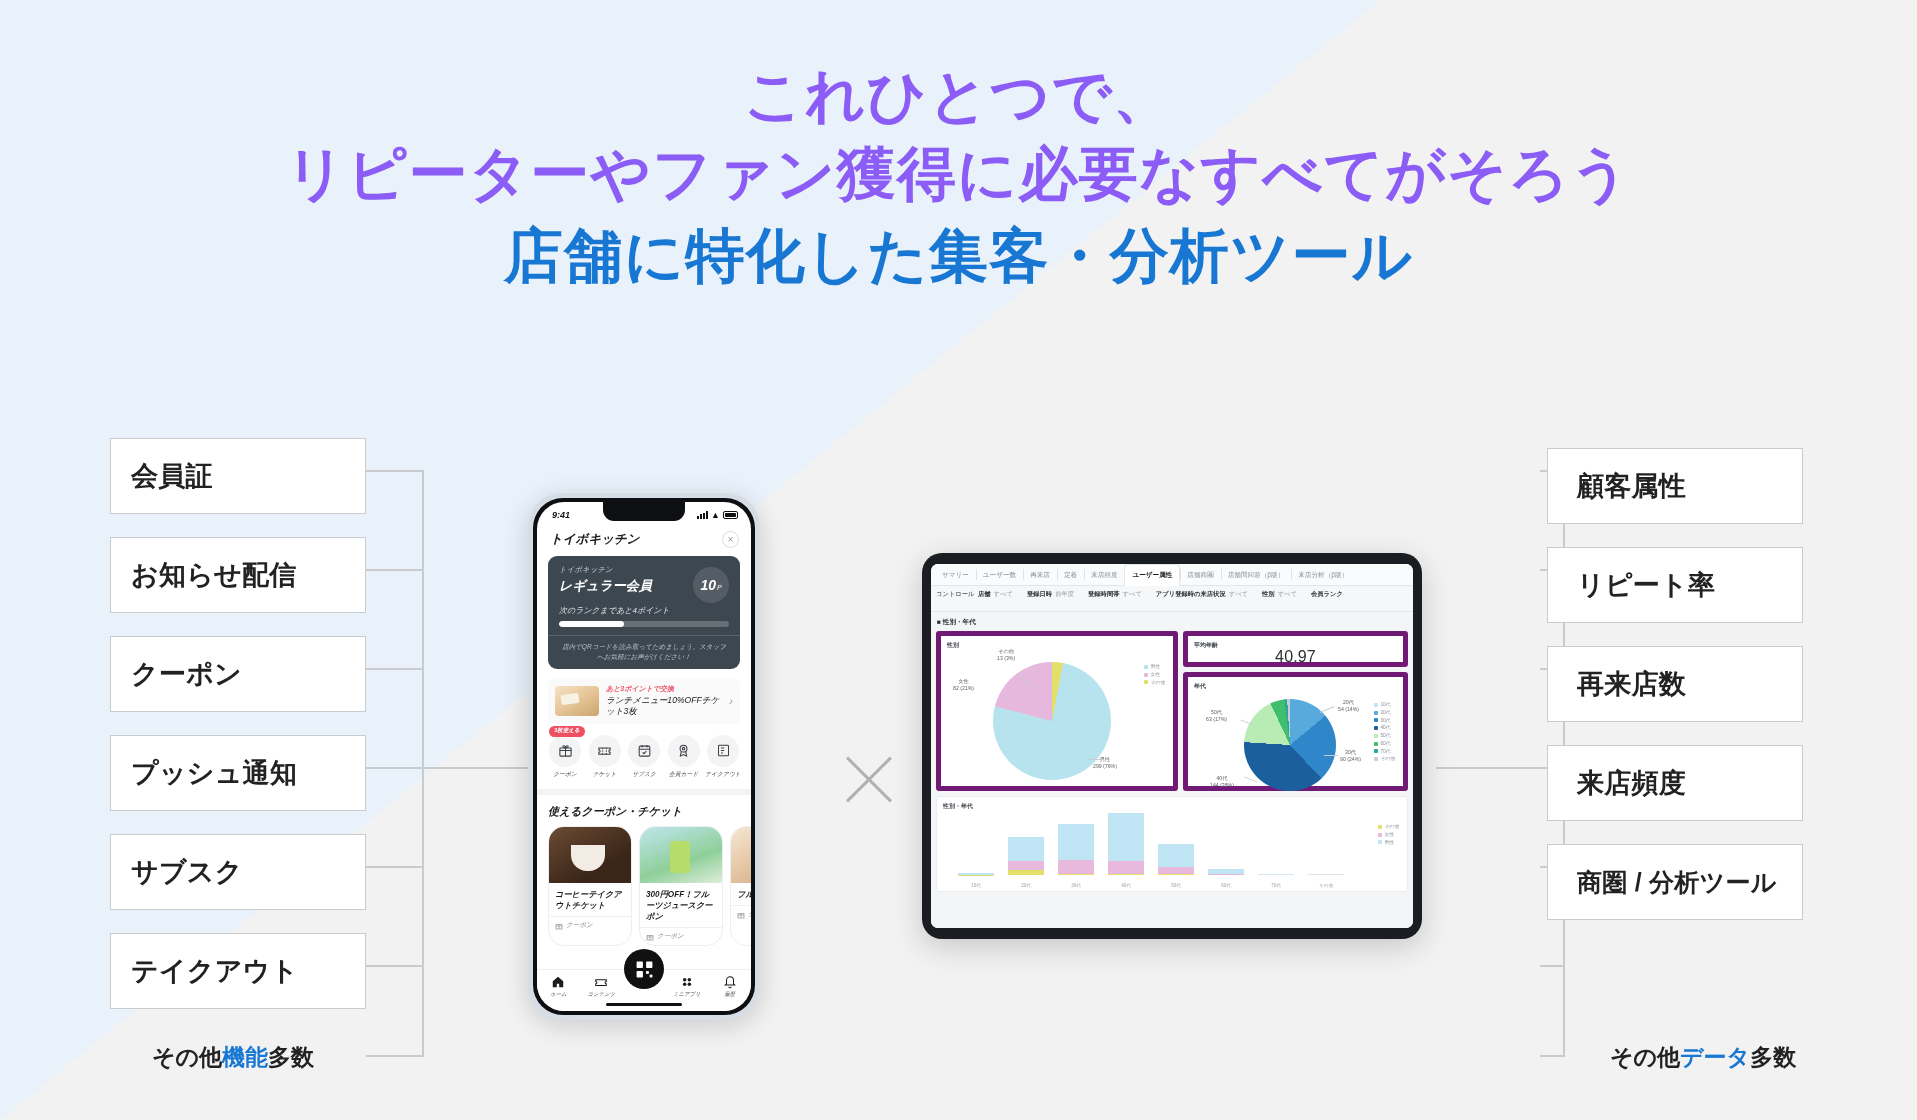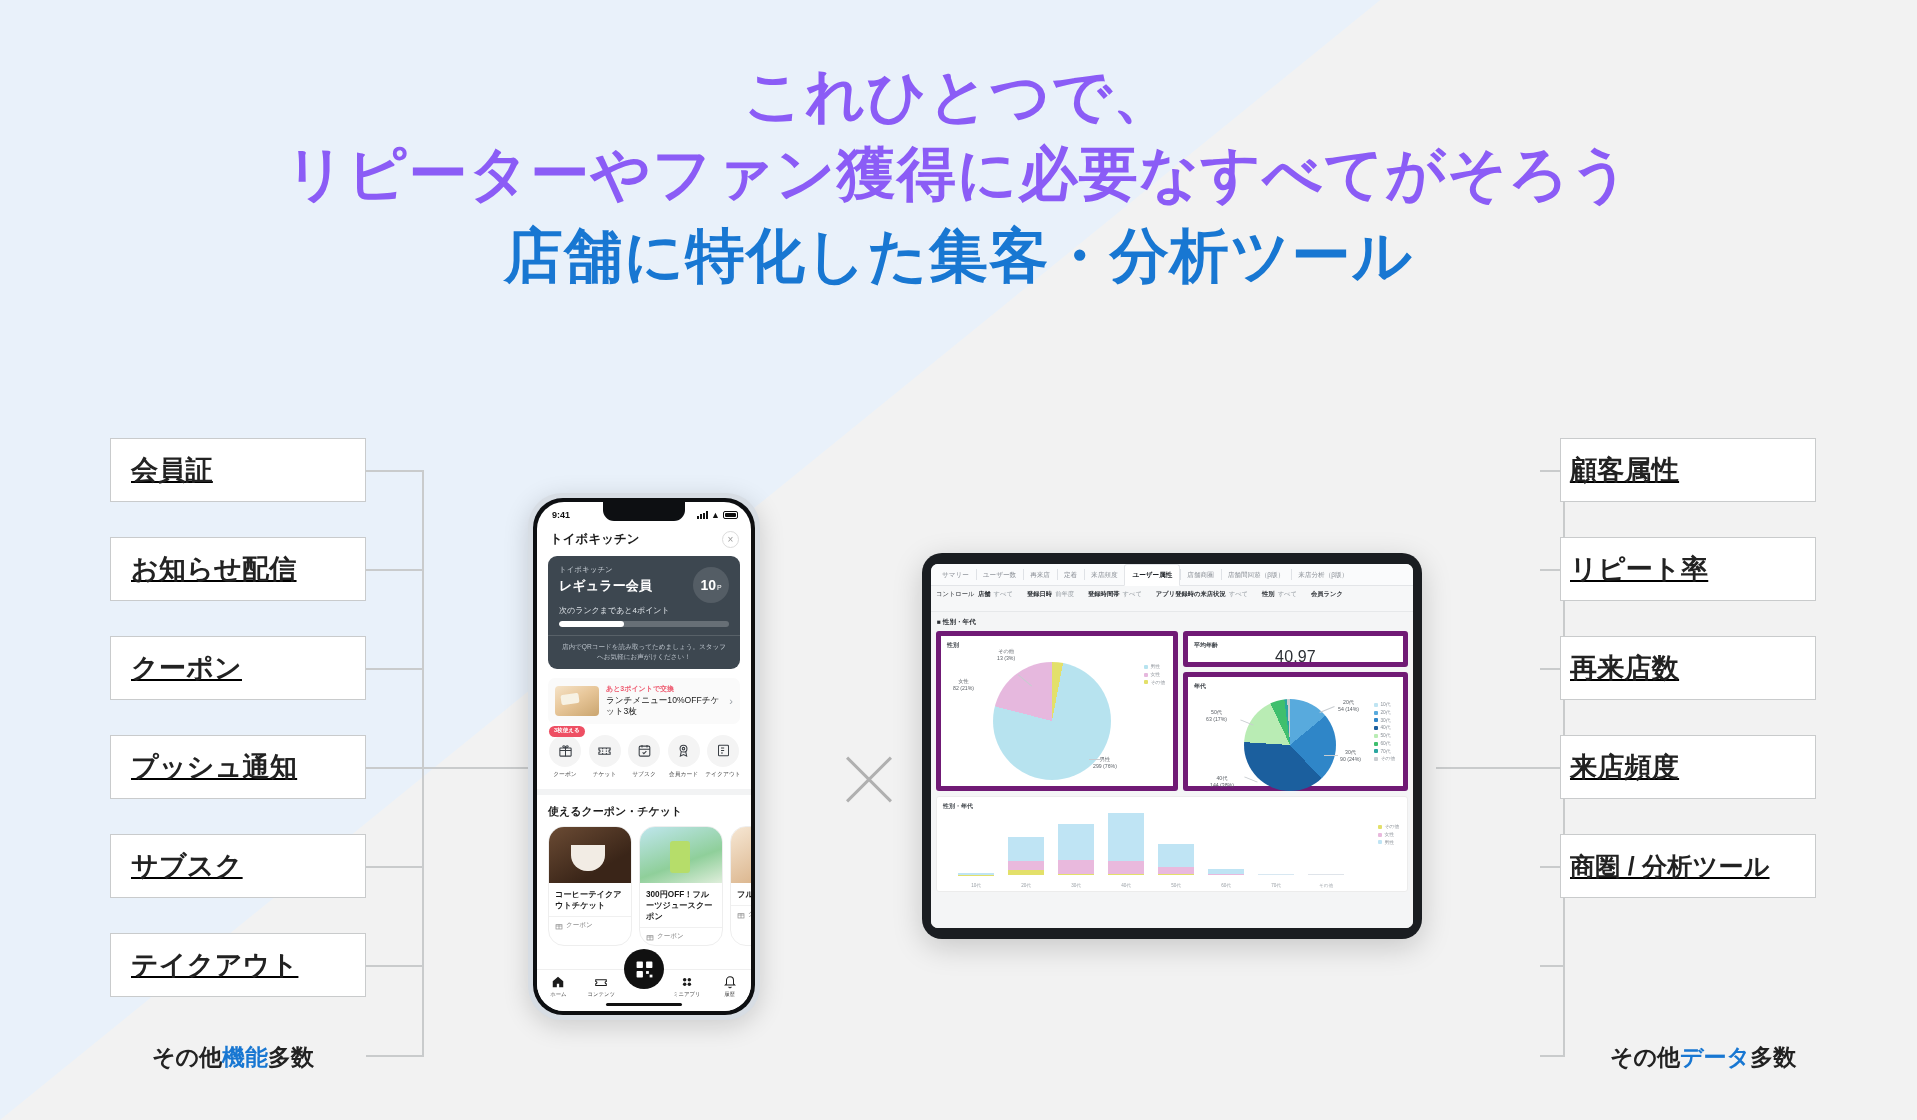--- a/index.html
+++ b/index.html
@@ -40,31 +40,30 @@
 
   
   .conn { position: absolute; background: #c9cbcc; z-index: 2; }
 
   
   .fbox {
     position: absolute;
     background: #fff;
     border: 1px solid #c9cbcc;
     display: flex; align-items: center;
-    height: 64px;
+    height: 76px;
     z-index: 4;
-    text-decoration: underline;
   }
   .fbox span {
     font-size: 27px; font-weight: 700; color: #222;
     letter-spacing: .01em;
     white-space: nowrap;
   }
   .fbox.left  { left: 110px; width: 256px; padding-left: 20px; }
-  .fbox.right { right: 101px; width: 256px; padding-left: 9px; }
+  .fbox.right { right: 114px; width: 256px; padding-left: 29px; margin-top: 10px; }
   .fbox.right.wide span { font-size: 25px; }
 
   .otherline {
     position: absolute;
     font-size: 23px; font-weight: 700; color: #222;
     white-space: nowrap; z-index: 4;
   }
   .otherline .hl { color: #1877d2; }
 
   
@@ -90,21 +89,21 @@
     box-shadow: 0 6px 26px rgba(0,0,0,.16);
     z-index: 5;
   }
   #phone .bezel {
     width: 100%; height: 100%;
     background: #0d0f12; border-radius: 30px; padding: 4px;
   }
   #phone .screen {
     position: relative;
     width: 100%; height: 100%;
-    background: #fff; border-radius: 27px; overflow: hidden;
+    background: #fff; border-radius: 27px; overflow: hidden; font-style: italic;
   }
   .notch {
     position: absolute; left: 50%; transform: translateX(-50%);
     top: 0; width: 82px; height: 19px;
     background: #0d0f12; border-radius: 0 0 11px 11px; z-index: 9;
   }
   .statusbar {
     height: 24px; display: flex; align-items: center;
     justify-content: space-between; padding: 2px 13px 0 15px;
     font-size: 9px; font-weight: 700; color: #111;

